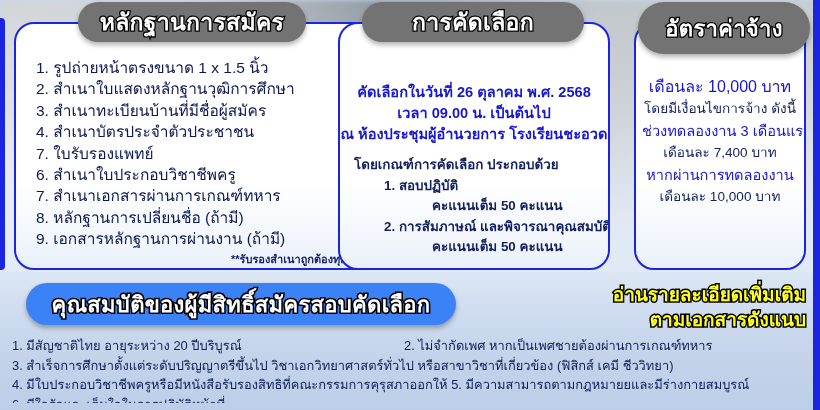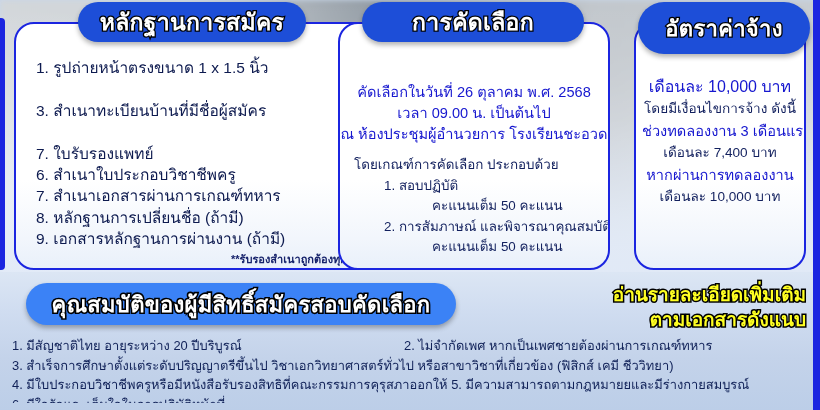--- a/index.html
+++ b/index.html
@@ -62,21 +62,21 @@
     box-shadow: 0 3px 5px rgba(0,0,0,.30);
   }
   .pill-label {
     color: #ffffff;
     font-weight: bold;
     white-space: nowrap;
     -webkit-text-stroke: 2.6px #000;
     paint-order: stroke fill;
     letter-spacing: .3px;
   }
-  .pill-blue { background: #1d4ed8; }
+  .pill-blue { background: #737373; }
   .pill-orange { background: #3b82f6; }
 
   
   .card {
     position: absolute;
     background: linear-gradient(180deg, #ffffff 0%, #ffffff 64%, #f2f6fc 88%, #e9f0fa 100%);
     border: 2.4px solid #1b25e0;
     border-radius: 20px;
     z-index: 4;
     overflow: hidden;
@@ -108,21 +108,21 @@
   #docs-note {
     position: absolute;
     left: 0; right: 0;
     top: 226px;
     text-align: center;
     font-size: 11px;
     font-weight: bold;
     color: #16226b;
   }
 
-  #card-sel { left: 338px; top: 22px; width: 272px; height: 248px; }
+  #card-sel { left: 338px; top: 22px; width: 272px; height: 248px; font-weight: bold; }
   .sel-line {
     text-align: center;
     font-size: 14.6px;
     color: #1617cf;
     white-space: nowrap;
     line-height: 21px;
   }
   #sel-head { position: absolute; left: 0; right: 0; top: 58px; }
   #sel-crit {
     position: absolute;
@@ -218,31 +218,33 @@
     <div id="docs-list">
 
       <div class="doc-row-wrap">
         <div class="doc-row">
           <span class="doc-text">1. รูปถ่ายหน้าตรงขนาด 1 x 1.5  นิ้ว</span>
           <span class="doc-qty">1 รูป</span>
         </div>
       </div>
       <div class="doc-row-wrap">
         <div class="doc-row">
+          <span class="doc-text">2. สำเนาใบแสดงหลักฐานวุฒิการศึกษา</span>
           <span class="doc-qty">1 ฉบับ</span>
         </div>
       </div>
       <div class="doc-row-wrap">
         <div class="doc-row">
           <span class="doc-text">3. สำเนาทะเบียนบ้านที่มีชื่อผู้สมัคร</span>
           <span class="doc-qty">1 ฉบับ</span>
         </div>
       </div>
       <div class="doc-row-wrap">
         <div class="doc-row">
+          <span class="doc-text">4. สำเนาบัตรประจำตัวประชาชน</span>
           <span class="doc-qty">1 ฉบับ</span>
         </div>
       </div>
       <div class="doc-row-wrap">
         <div class="doc-row">
           <span class="doc-text">7. ใบรับรองแพทย์</span>
           <span class="doc-qty">1 ฉบับ</span>
         </div>
       </div>
       <div class="doc-row-wrap">

